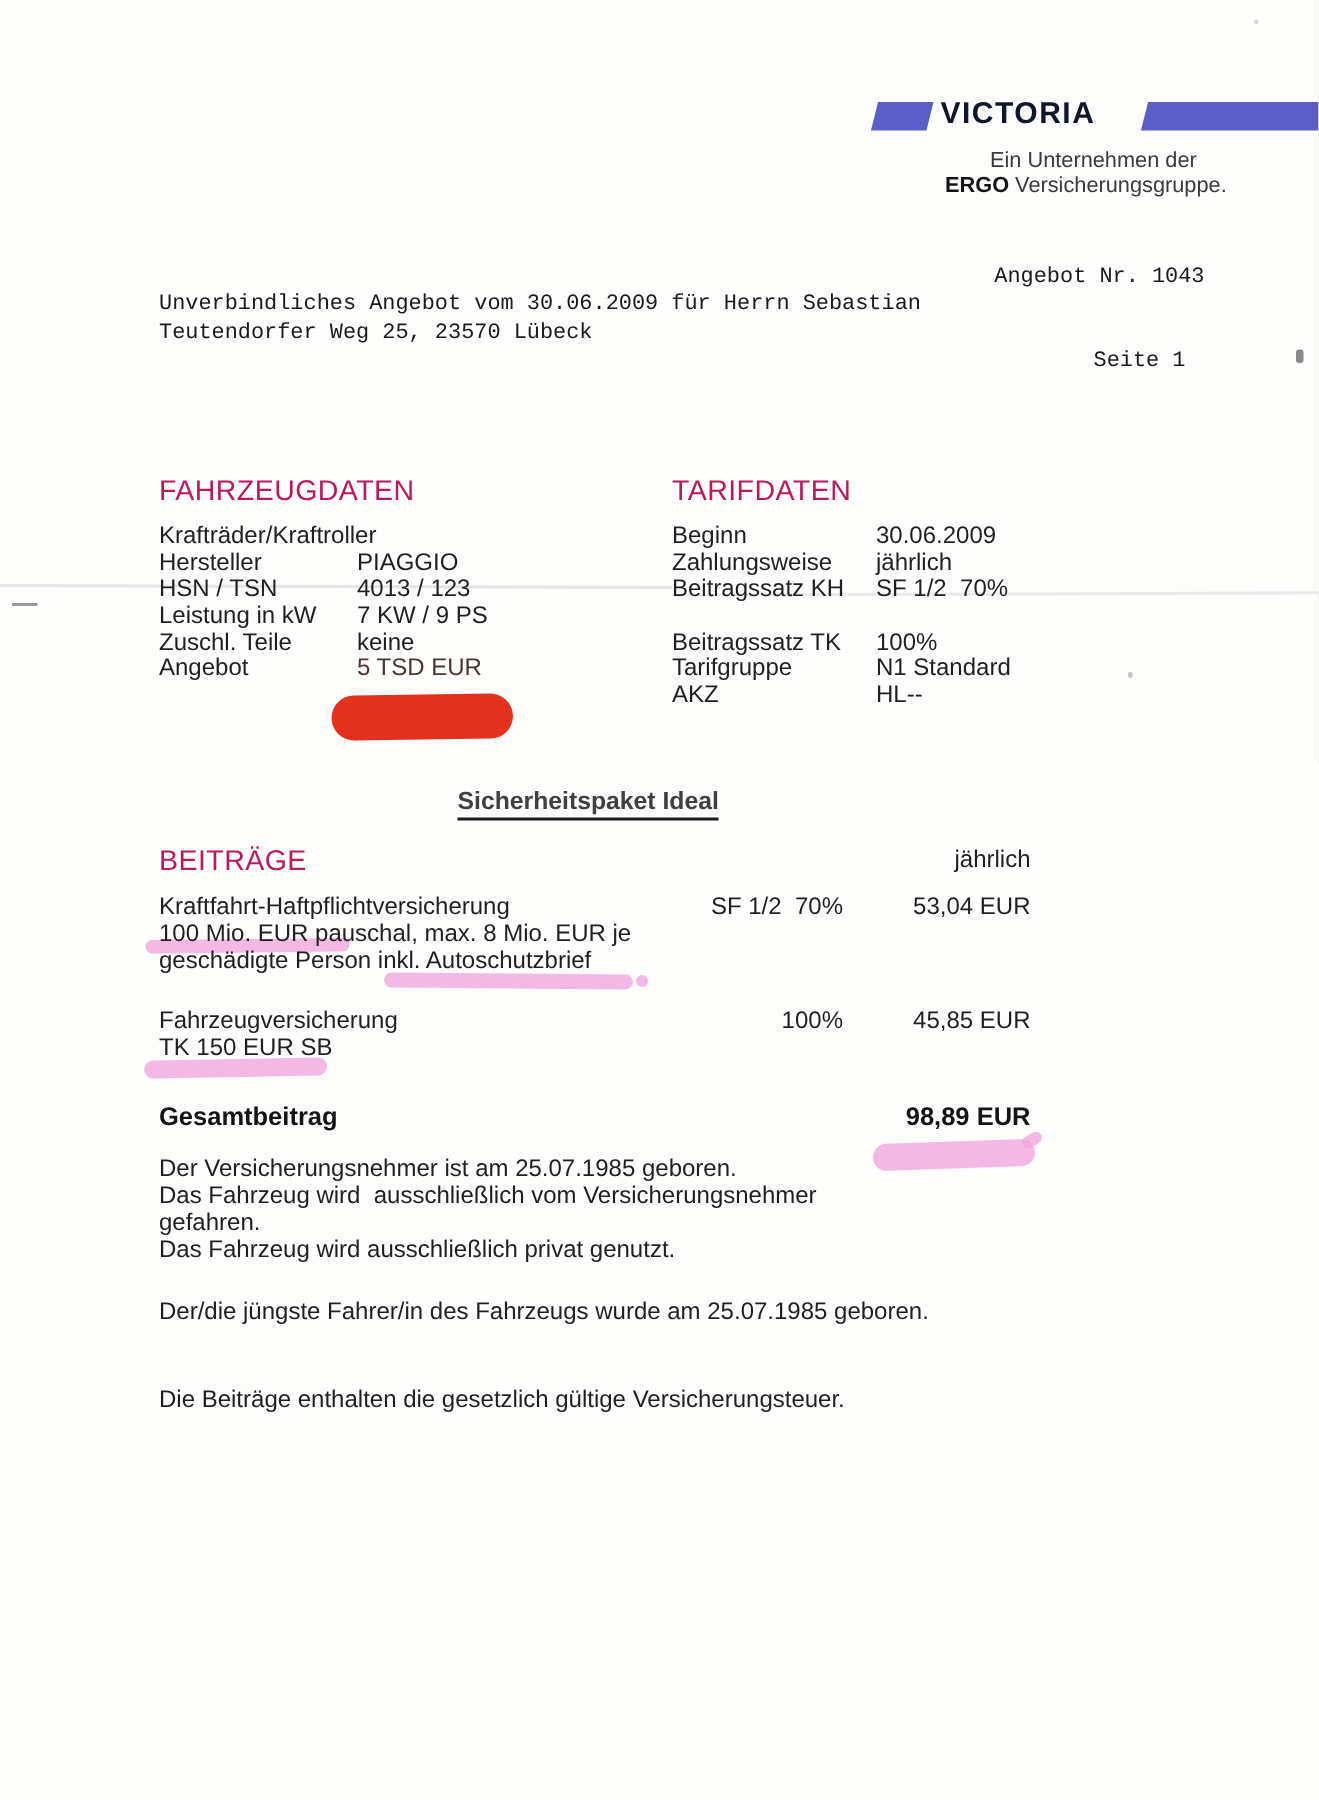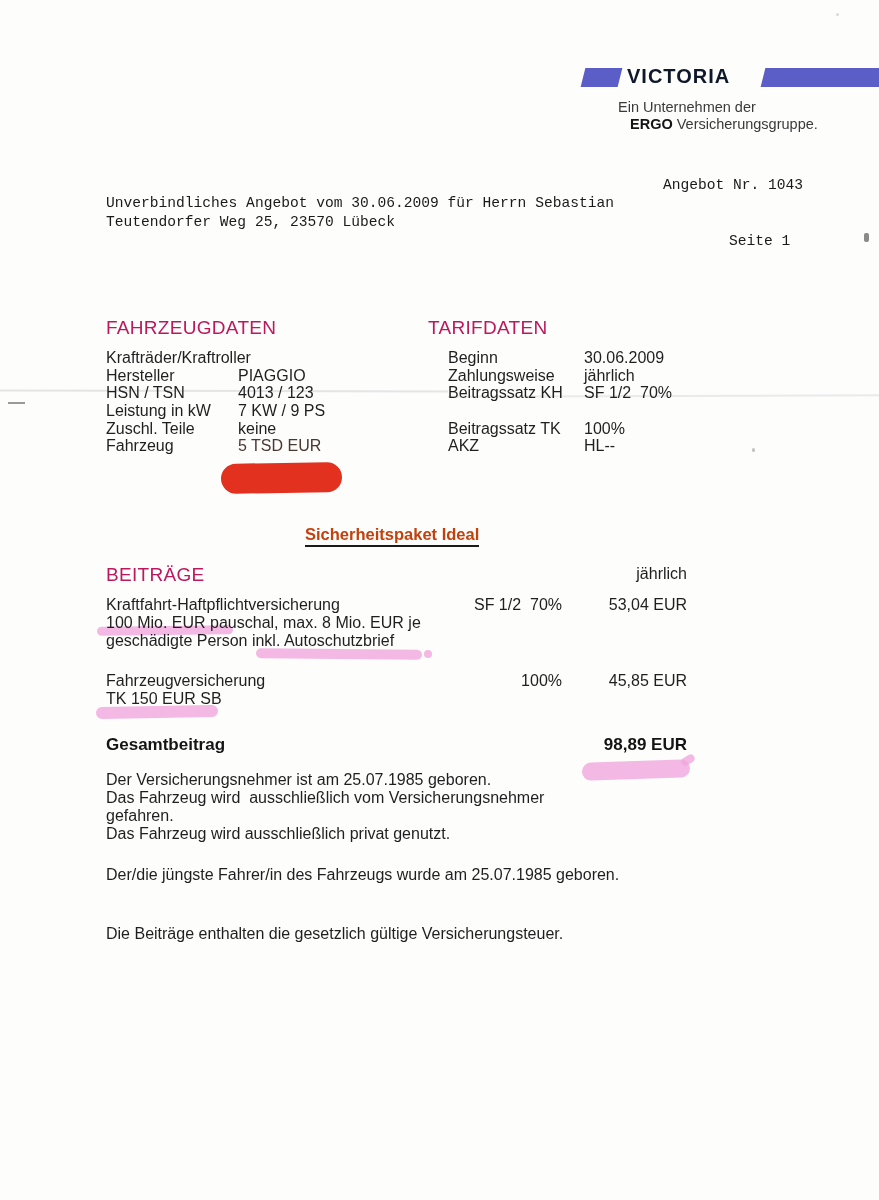--- a/index.html
+++ b/index.html
@@ -17,68 +17,69 @@
   
   .mono{font-family:"Liberation Mono","DejaVu Sans Mono",monospace;font-size:14.6px;line-height:19px;color:#1a1a1a;white-space:pre;}
   
   .sec-title{font-size:19px;font-weight:normal;letter-spacing:.3px;color:#be185d;}
   .grid{font-size:16px;z-index:2;}
   .grid .row{display:flex;height:17.7px;line-height:17.7px;white-space:pre;}
   .grid .lbl{flex:0 0 auto;}
   .v-grid .lbl{width:132px;}
   .t-grid .lbl{width:136px;}
   .spacer{height:17.7px;}
-  .pkg-title{font-size:16.5px;font-weight:bold;color:#c2410c;border-bottom:2px solid #1a1a1a;padding-bottom:1px;}
+  .pkg-title{font-size:16.5px;font-weight:bold;color:#404040;border-bottom:2px solid #1a1a1a;padding-bottom:1px;}
   .body-txt{font-size:16px;line-height:18.2px;white-space:pre;}
   .bold{font-weight:bold;color:#141414;}
   
   .red-blob{background:var(--marker-red,#e33120);border-radius:15px;transform:rotate(-.8deg);z-index:1;}
   .on-red{color:#4a382f;}
   .pink{background:var(--marker-pink,#efa5dc);opacity:.78;z-index:1;}
   .stroke{border-radius:6px;}
   
   .crease{background:#dedede;height:2px;}
   .speck{background:#8a8a8a;border-radius:2px;}
 </style>
 </head>
 <body>
 
 <div class="page">
 
   <div class="abs logo-bar" style="left:583px;top:68px;width:37px;"></div>
   <div class="abs brand" style="left:627px;top:64px;">VICTORIA</div>
   <div class="abs logo-bar" style="left:763px;top:68px;width:130px;"></div>
-  <div class="abs tagline" style="left:618px;top:99px;">Ein Unternehmen der</div>
+  <div class="abs tagline" style="left:660px;top:99px;">Ein Unternehmen der</div>
   <div class="abs tagline" style="left:630px;top:116px;"><span class="bold">ERGO</span><span> Versicherungsgruppe.</span></div>
 
   <div class="abs mono" style="right:76px;top:176px;">Angebot Nr. 1043</div>
   <div class="abs mono" style="left:106px;top:194px;">Unverbindliches Angebot vom 30.06.2009 für Herrn Sebastian</div>
   <div class="abs mono" style="left:106px;top:213px;">Teutendorfer Weg 25, 23570 Lübeck</div>
   <div class="abs mono" style="left:729px;top:232px;">Seite 1</div>
 
   <div class="abs sec-title" style="left:106px;top:317px;">FAHRZEUGDATEN</div>
-  <div class="abs sec-title" style="left:428px;top:317px;">TARIFDATEN</div>
+  <div class="abs sec-title" style="left:448px;top:317px;">TARIFDATEN</div>
 
   <div class="abs grid v-grid" style="left:106px;top:349px;width:340px;">
     <div class="row"><span class="lbl">Krafträder/Kraftroller</span><span></span></div>
     <div class="row"><span class="lbl">Hersteller</span><span>PIAGGIO</span></div>
     <div class="row"><span class="lbl">HSN / TSN</span><span>4013 / 123</span></div>
     <div class="row"><span class="lbl">Leistung in kW</span><span>7 KW / 9 PS</span></div>
     <div class="row"><span class="lbl">Zuschl. Teile</span><span>keine</span></div>
-    <div class="row"><span class="lbl">Fahrzeug</span><span class="on-red">5 TSD EUR</span></div>
+    <div class="row"><span class="lbl">Angebot</span><span class="on-red">5 TSD EUR</span></div>
   </div>
 
   <div class="abs red-blob" style="left:221px;top:463px;width:121px;height:30px;"></div>
 
   <div class="abs grid t-grid" style="left:448px;top:349px;width:300px;">
     <div class="row"><span class="lbl">Beginn</span><span>30.06.2009</span></div>
     <div class="row"><span class="lbl">Zahlungsweise</span><span>jährlich</span></div>
     <div class="row"><span class="lbl">Beitragssatz KH</span><span>SF 1/2  70%</span></div>
     <div class="spacer"></div>
     <div class="row"><span class="lbl">Beitragssatz TK</span><span>100%</span></div>
+    <div class="row"><span class="lbl">Tarifgruppe</span><span>N1 Standard</span></div>
     <div class="row"><span class="lbl">AKZ</span><span>HL--</span></div>
   </div>
 
   <div class="abs pkg-title" style="left:305px;top:525px;">Sicherheitspaket Ideal</div>
 
   <div class="abs sec-title" style="left:106px;top:564px;">BEITRÄGE</div>
   <div class="abs body-txt" style="right:192px;top:565px;">jährlich</div>
 
   <div class="abs body-txt" style="left:106px;top:596px;">Kraftfahrt-Haftpflichtversicherung</div>
   <div class="abs body-txt" style="right:317px;top:596px;">SF 1/2  70%</div>

